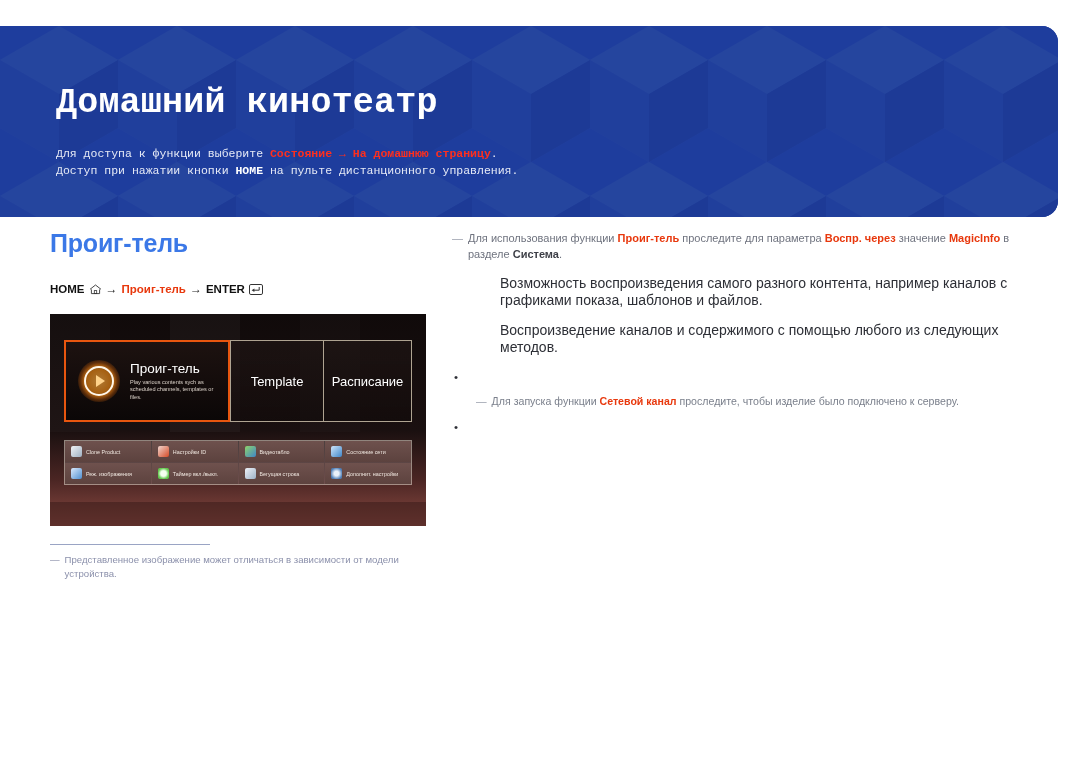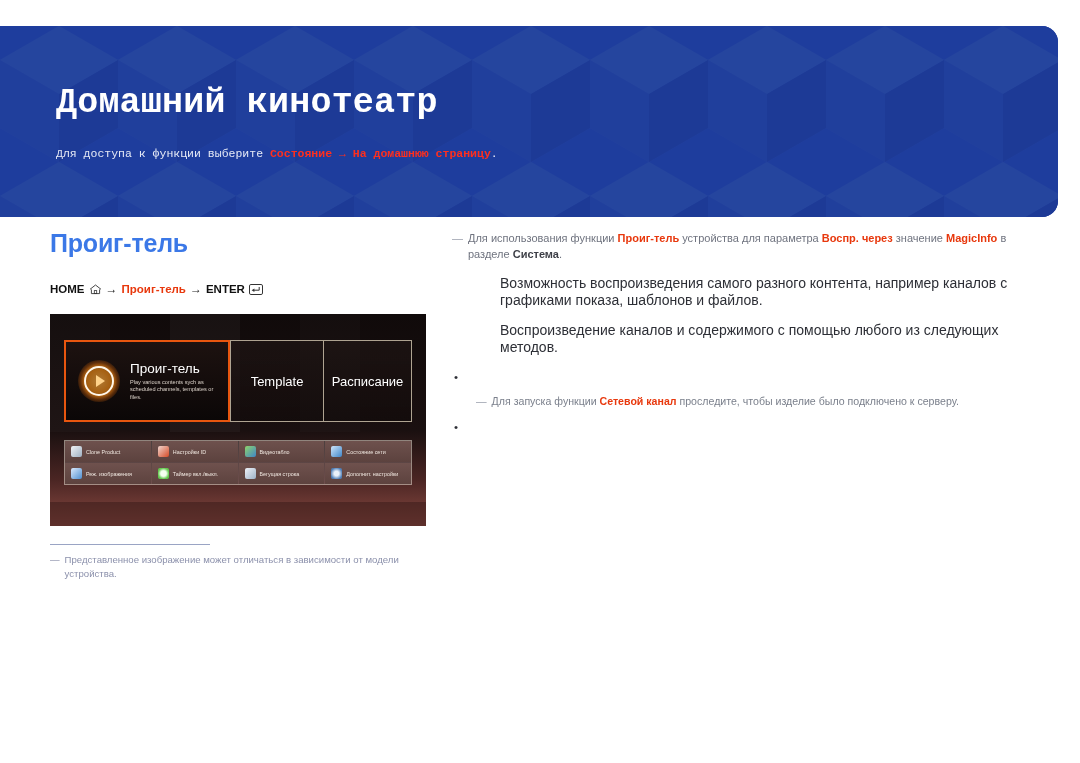--- a/index.html
+++ b/index.html
@@ -201,20 +201,23 @@
       </defs>
       <rect width="1058" height="191" fill="url(#cubes)"></rect>
       <rect width="1058" height="191" fill="#1f3e9e" opacity="0.10"></rect>
     </svg>
 
     <div class="banner-inner">
       <div class="banner-title">Домашний кинотеатр</div>
       <div class="banner-lines">
         <div class="banner-line">
           <span>Для доступа к функции выберите </span><span class="accent">Состояние</span><span class="arrow"> → </span><span class="accent">На домашнюю страницу</span><span>.</span>
+        </div>
+        <div class="banner-line">
+          <span>Доступ при нажатии кнопки </span><span class="bold-w">HOME</span><span> на пульте дистанционного управления.</span>
         </div>
       </div>
     </div>
   </div>
 
   <div class="content">
 
     <div class="col-left">
 
       <div class="section-title">Проиг-тель</div>
@@ -315,21 +318,21 @@
       <div class="footnote">
         <span class="dash">―</span>
         <span>Представленное изображение может отличаться в зависимости от модели устройства.</span>
       </div>
     </div>
 
     <div class="col-right">
 
       <div class="note-row">
         <span class="dash">―</span>
-        <span><span>Для использования функции </span><b class="red">Проиг-тель</b><span> устройства для параметра </span><b class="red">Воспр. через</b><span> значение </span><b class="red">MagicInfo</b><span> в разделе </span><b class="dk">Система</b><span>.</span></span>
+        <span><span>Для использования функции </span><b class="red">Проиг-тель</b><span> проследите для параметра </span><b class="red">Воспр. через</b><span> значение </span><b class="red">MagicInfo</b><span> в разделе </span><b class="dk">Система</b><span>.</span></span>
       </div>
 
       <div class="para">Возможность воспроизведения самого разного контента, например каналов с графиками показа, шаблонов и файлов.</div>
 
       <div class="para">Воспроизведение каналов и содержимого с помощью любого из следующих методов.</div>
 
       <div class="bullet">
         <span class="dot">•</span>
       </div>
 

